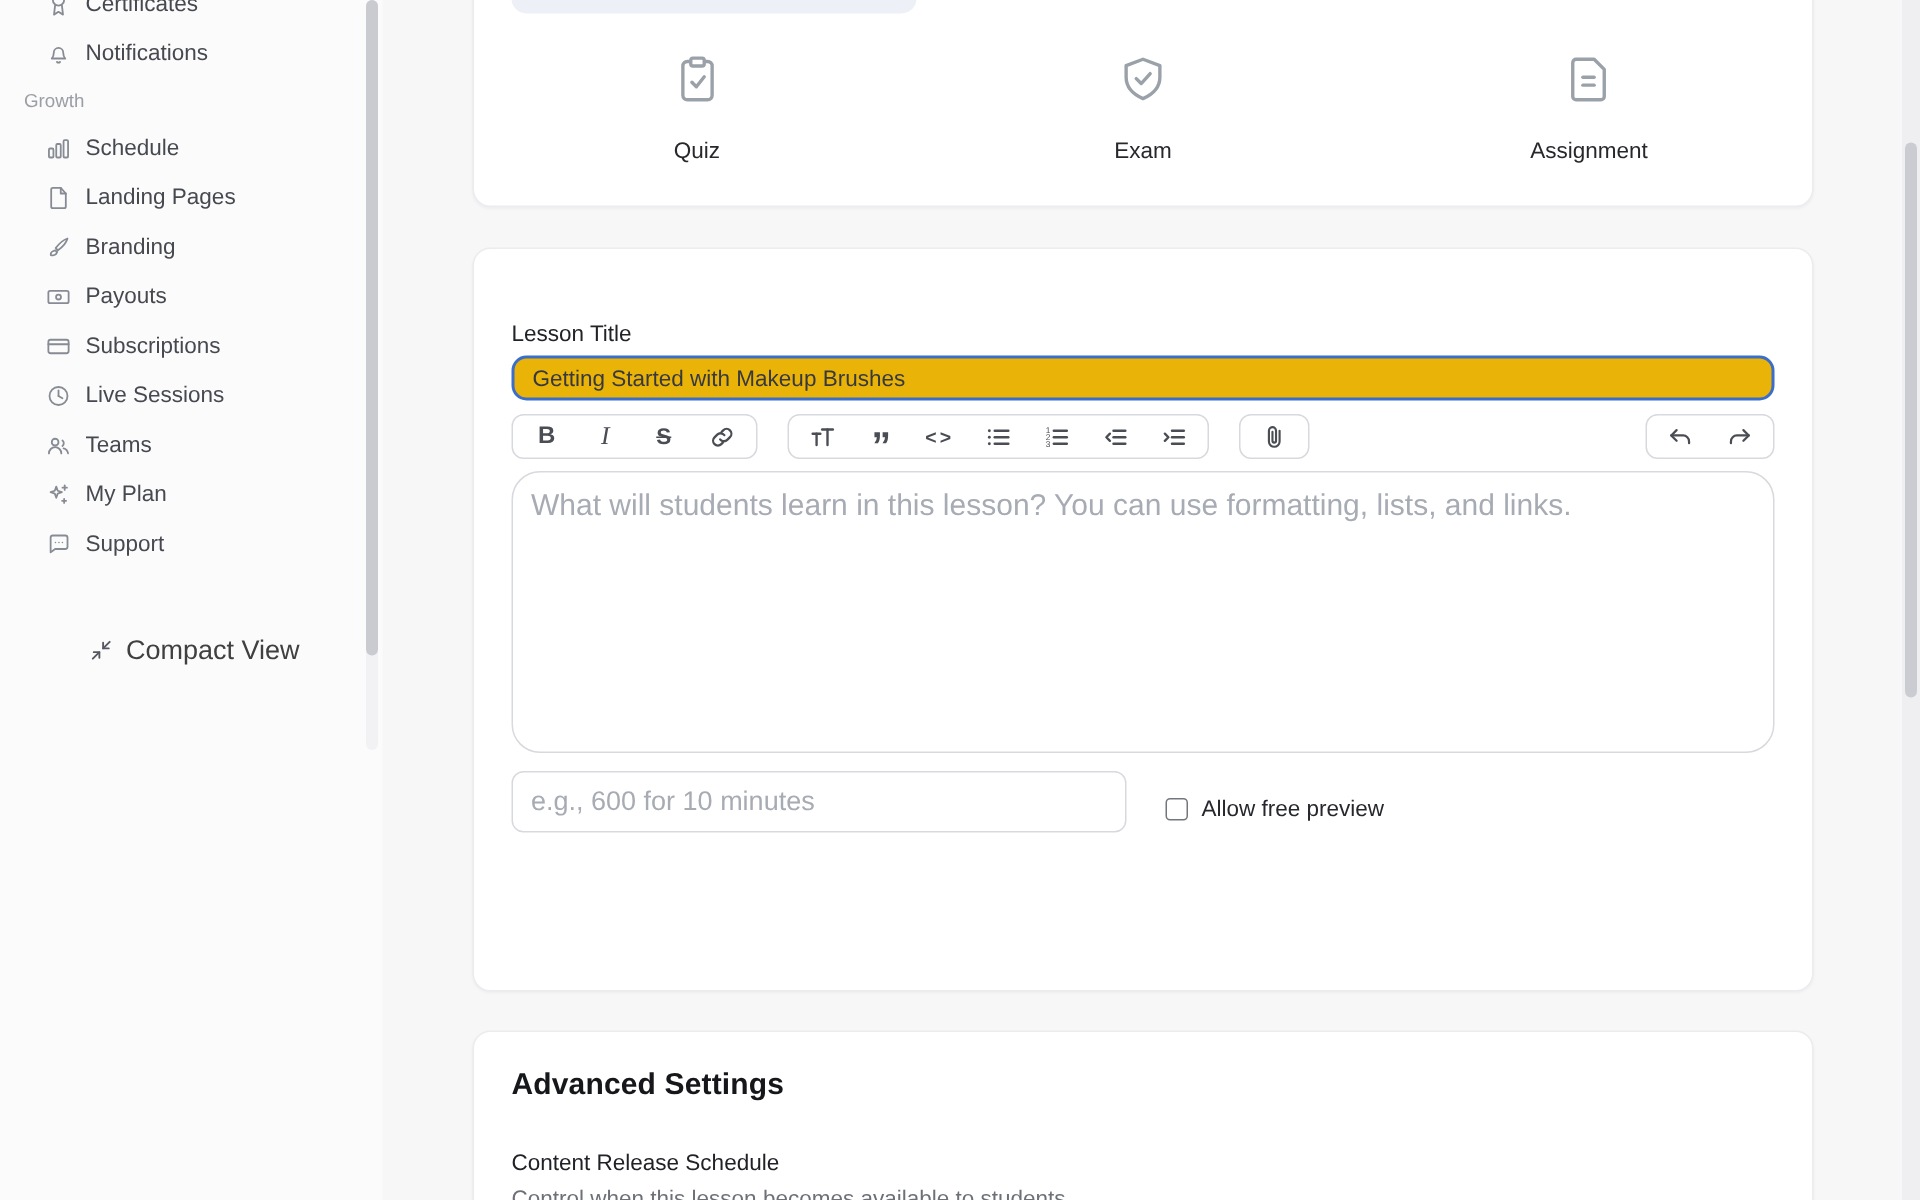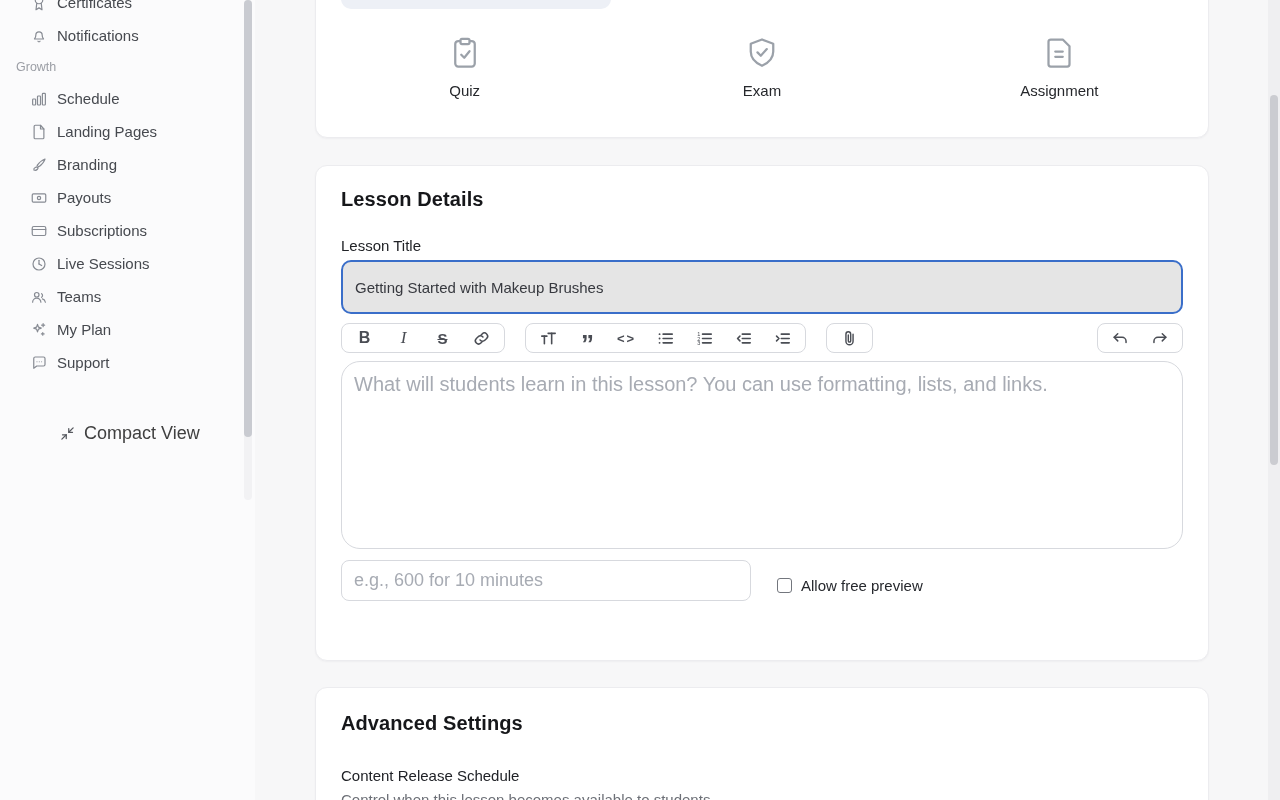--- a/index.html
+++ b/index.html
@@ -56,38 +56,38 @@
     border:1px solid #ececef; border-radius:12px;
     box-shadow:0 1px 2px rgba(16,24,40,.04);
   }
   .card-top { top:-62px; height:200px; }
   .tab-pill {
     position:absolute; left:25px; top:30px; width:270px; height:40px;
     background:#edf0f6; border-radius:10px;
   }
   .type-row { position:absolute; top:96px; left:0; right:0; display:flex; }
   .type-option {
-    flex:1; display:flex; flex-direction:column; align-items:center; cursor:pointer;
+    flex:1; display:flex; flex-direction:column; align-items:center; cursor:pointer;gap:10px;
   }
   .type-option svg { width:36px; height:36px; color:#9ba1a9; }
   .type-option .type-label { margin-top:11px; font-size:15px; color:#26282c; }
 
   .card-details { top:165px; height:496px; padding:22px 25px; }
   .card-advanced { top:687px; height:260px; padding:24px 25px; }
 
   h2.card-heading { font-size:20px; font-weight:700; color:#16171a; letter-spacing:.1px; }
   .field-label { font-size:15px; color:#212327; }
   .lbl-title { margin-top:26px; }
   .lbl-desc  { margin-top:24px; }
   .lbl-dur   { margin-top:27px; }
 
   .title-input {
-    margin-top:6px; width:100%; height:54px;
+    margin-top:6px; width:100%; height:30px;
     border:2px solid #3a6ec9; border-radius:10px;
-    padding:0 12px; font-size:15px; color:#37393f; outline:none; background:#e5e5e5;
+    padding:0 12px; font-size:15px; color:#37393f; outline:none; background:#eab308;
     font-family:"Liberation Sans", sans-serif;
   }
 
   
   .toolbar { margin-top:9px; display:flex; gap:20px; align-items:center; }
   .tb-group {
     display:flex; align-items:center; border:1px solid #d7d9de;
     border-radius:8px; background:#fff; height:30px; padding:0 3px;
   }
   .tb-group.right { margin-left:auto; }
@@ -271,21 +271,20 @@
           <path d="M14.5 3h-8A1.5 1.5 0 0 0 5 4.5v15A1.5 1.5 0 0 0 6.5 21h11a1.5 1.5 0 0 0 1.5-1.5V7.5L14.5 3z"></path>
           <path d="M9.5 11h5"></path>
           <path d="M9.5 14.5h5"></path>
         </svg>
       <span class="type-label">Assignment</span>
     </div>
   </div>
 </section>
 
 <section class="card card-details">
-  <h2 class="card-heading">Lesson Details</h2>
 
   <div class="field-label lbl-title">Lesson Title</div>
   <input class="title-input" type="text" value="Getting Started with Makeup Brushes" style="">
 
 
   <div class="toolbar">
     <div class="tb-group">
       <button class="tb-btn">
           <span class="glyph-b">B</span>
         </button>

